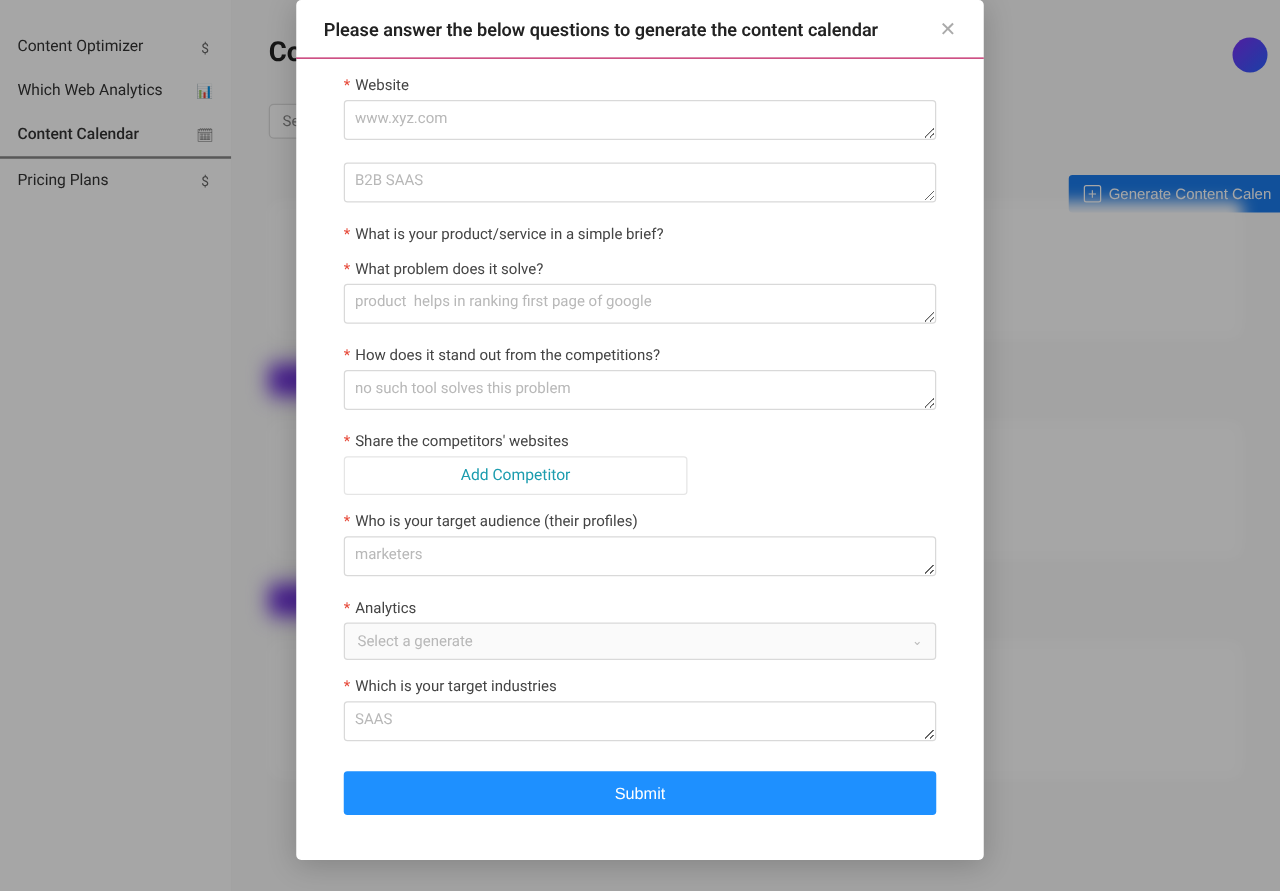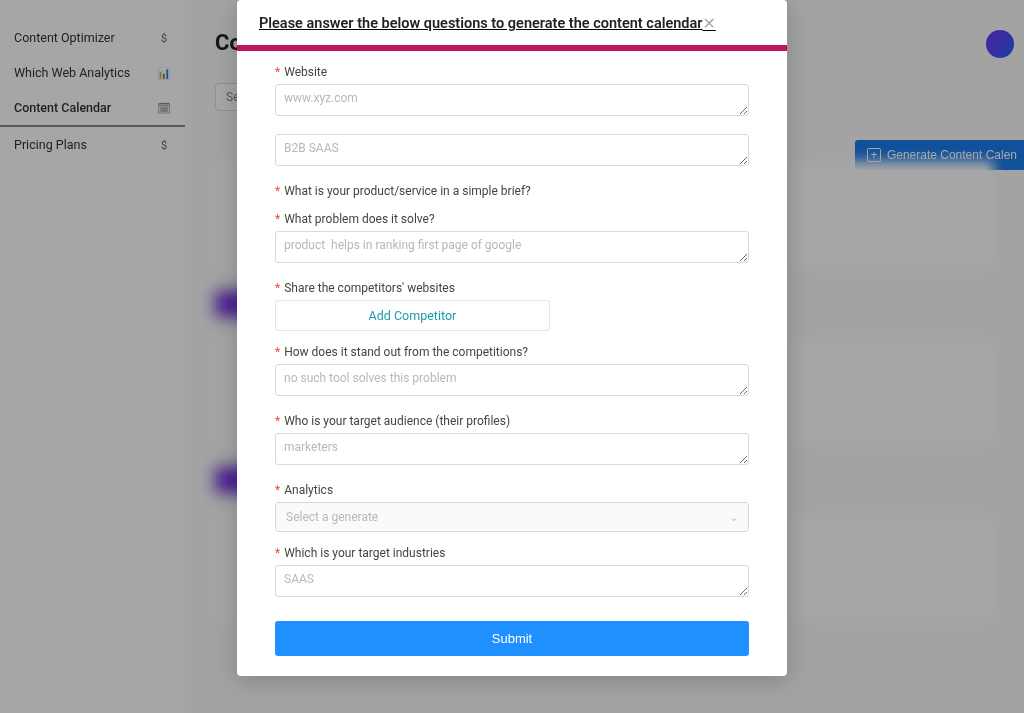--- a/index.html
+++ b/index.html
@@ -21,24 +21,24 @@
 .gen-btn .plus { font-size: 12px; border: 1px solid #fff; width: 14px; height: 14px; display: inline-flex; align-items: center; justify-content: center; border-radius: 2px;}
 
 .badge-avatar { position: absolute; top: 30px; right: 10px; width: 28px; height: 28px; border-radius: 50%; background: linear-gradient(135deg,#7b2ff7,#2962ff); }
 
 .blur-block { margin-top: 50px; }
 .blur-card { background: #fff; border-radius: 6px; padding: 30px; margin: 20px 0; filter: blur(6px); height: 110px; }
 .blur-tag { width: 130px; height: 26px; border-radius: 4px; margin: 20px 0 6px 0; filter: blur(8px); background: linear-gradient(90deg,#6a2bd9 30%,#e91e63 70%); }
 
 
 .modal { position: absolute; left: 50%; transform: translateX(-50%); top: 0; width: 550px; background: #fff; border-radius: 4px; box-shadow: 0 4px 24px rgba(0,0,0,0.2); z-index: 10; display: flex; flex-direction: column; max-height: 713px; }
-.modal-header { padding: 14px 22px 12px 22px; border-bottom: 6px solid #be185d; display: flex; justify-content: flex-start; align-items: center; text-decoration: underline; }
+.modal-header { padding: 14px 22px 12px 22px; border-bottom: 1px solid #be185d; display: flex; justify-content: space-between; align-items: center; }
 .modal-title { font-size: 14.5px; font-weight: 600; color: #222; }
 .modal-close { color: #aaa; font-size: 16px; cursor: pointer; background: none; border: none; }
-.modal-body { padding: 14px 38px 4px 38px; overflow-y: auto; }
+.modal-body { padding: 14px 38px 20px 38px; overflow-y: auto; }
 
 .field { margin-bottom: 14px; }
 .field-label { font-size: 12px; color: #444; margin-bottom: 5px; display: block; }
 .req { color: #e74c3c; margin-right: 4px; }
 .textarea { width: 100%; border: 1px solid #d9d9d9; border-radius: 3px; padding: 6px 8px; font-size: 12px; color: #333; resize: both; min-height: 32px; font-family: inherit; }
 .textarea::placeholder { color: #b8b8b8; }
 .add-competitor { width: 58%; border: 1px solid #e5e5e5; background: #fff; color: #1b9cae; padding: 7px; font-size: 12.5px; text-align: center; border-radius: 3px; cursor: pointer; }
 .select-location { width: 100%; border: 1px solid #d9d9d9; border-radius: 3px; padding: 7px 10px; font-size: 12px; color: #b8b8b8; background: #fafafa; display: flex; justify-content: space-between; align-items: center; }
 .select-location .chev { color: #bbb; font-size: 10px; }
 .submit-btn { width: 100%; background: #1e90ff; color: #fff; border: none; padding: 10px; font-size: 13px; border-radius: 3px; margin: 6px 0 16px 0; cursor: pointer; }
@@ -107,27 +107,27 @@
     <div class="field">
       <label class="field-label"><span class="req">*</span><span>What is your product/service in a simple brief?</span></label>
     </div>
 
     <div class="field">
       <label class="field-label"><span class="req">*</span><span>What problem does it solve?</span></label>
       <textarea class="textarea" rows="1" placeholder="product  helps in ranking first page of google" style=""></textarea>
     </div>
 
     <div class="field">
-      <label class="field-label"><span class="req">*</span><span>Share the competitors' websites</span></label>
-      <div class="add-competitor">Add Competitor</div>
+      <label class="field-label"><span class="req">*</span><span>How does it stand out from the competitions?</span></label>
+      <textarea class="textarea" rows="1" placeholder="no such tool solves this problem" style=""></textarea>
     </div>
 
     <div class="field">
-      <label class="field-label"><span class="req">*</span><span>How does it stand out from the competitions?</span></label>
-      <textarea class="textarea" rows="1" placeholder="no such tool solves this problem" style=""></textarea>
+      <label class="field-label"><span class="req">*</span><span>Share the competitors' websites</span></label>
+      <div class="add-competitor">Add Competitor</div>
     </div>
 
     <div class="field">
       <label class="field-label"><span class="req">*</span><span>Who is your target audience (their profiles)</span></label>
       <textarea class="textarea" rows="1" placeholder="marketers" style=""></textarea>
     </div>
 
     <div class="field">
       <label class="field-label"><span class="req">*</span><span>Analytics</span></label>
       <div class="select-location">

